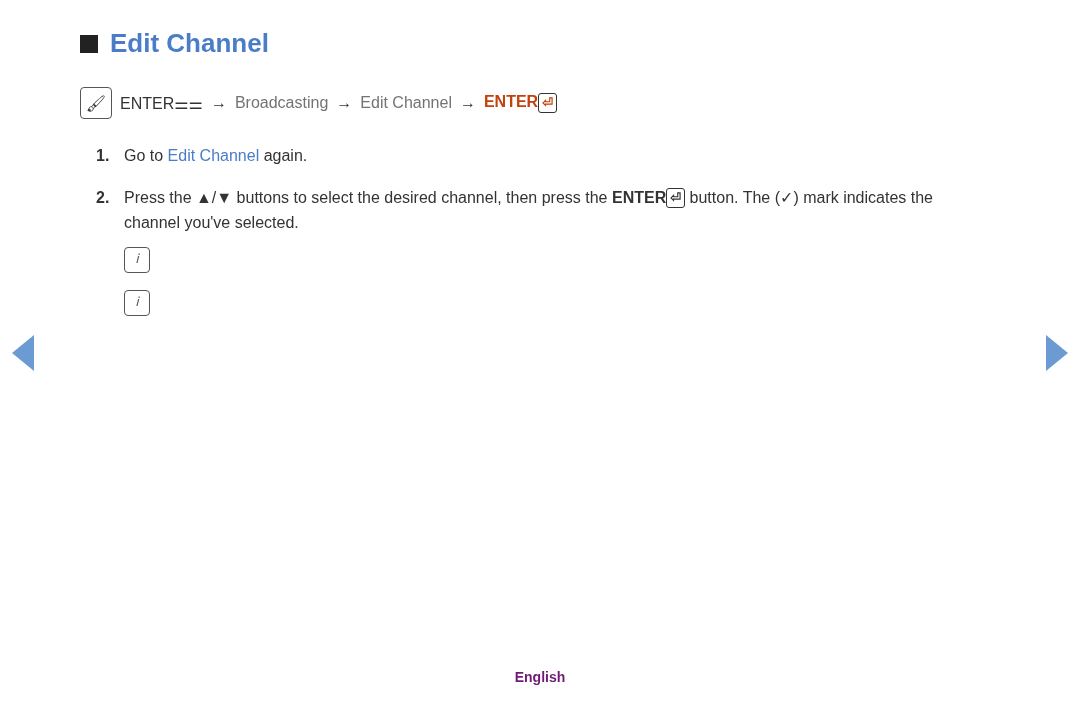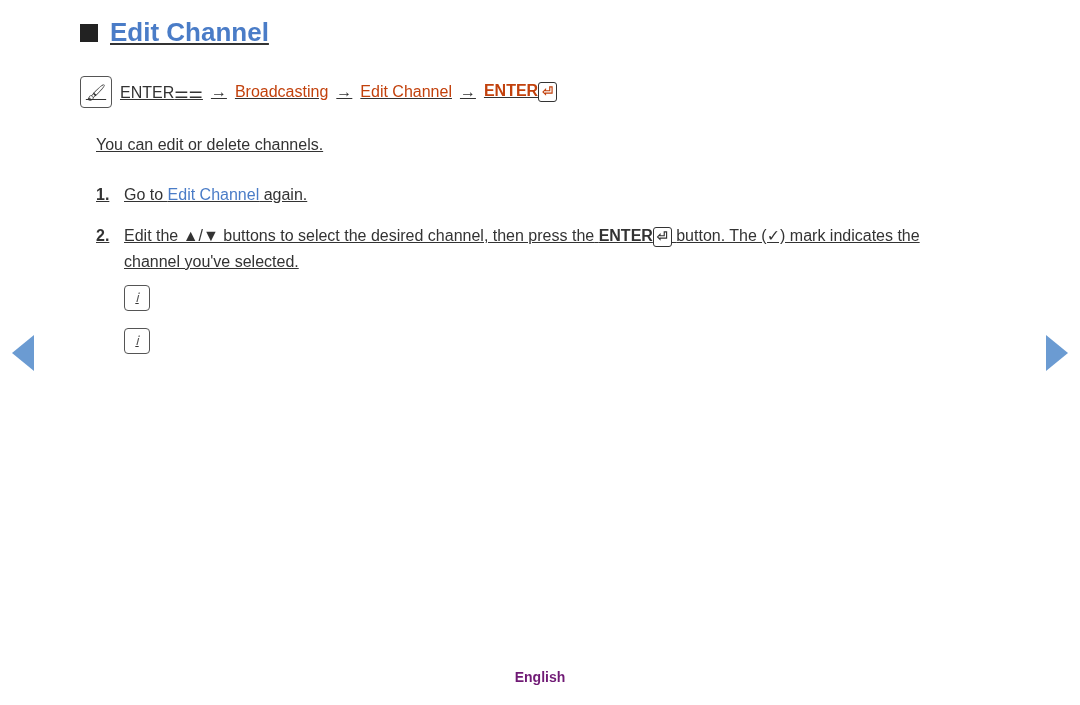--- a/index.html
+++ b/index.html
@@ -13,23 +13,22 @@
       height: 705px;
       background: #ffffff;
       font-family: 'Arial', sans-serif;
       font-size: 16px;
       color: #333333;
       overflow: hidden;
       position: relative;
     }
 
     .page-content {
-      padding: 17px 100px 40px 80px;
+      padding: 28px 100px 40px 80px;
       position: relative;
-      text-decoration: underline;
     }
 
     
     .title-row {
       display: flex;
       align-items: center;
       gap: 12px;
       margin-bottom: 28px;
     }
 
@@ -72,21 +71,21 @@
     .menu-icon .hand-icon {
       font-size: 16px;
     }
 
     .arrow {
       color: #333333;
       font-size: 16px;
     }
 
     .menu-link {
-      color: #c2410c;
+      color: #737373;
       font-weight: 400;
     }
 
     .enter-label {
       font-weight: 700;
       color: #c2410c;
     }
 
     
     .description {
@@ -231,35 +230,34 @@
     <span class="arrow">→</span>
     <span class="menu-link">Broadcasting</span>
     <span class="arrow">→</span>
     <span class="menu-link">Edit Channel</span>
     <span class="arrow">→</span>
     <span class="enter-label">
       <span>ENTER</span><span class="enter-box">⏎</span>
     </span>
   </div>
 
-  <p class="description">You can edit or delete channels.</p>
 
   <ol class="numbered-list">
 
     <li>
       <span class="list-number">1.</span>
       <span class="list-content">
         <span>Go to </span><span class="link">Edit Channel</span><span> again.</span>
       </span>
     </li>
 
     <li>
       <span class="list-number">2.</span>
       <div class="list-content">
-        <span>Edit the ▲/▼ buttons to select the desired channel, then press the</span>
+        <span>Press the ▲/▼ buttons to select the desired channel, then press the</span>
         <span class="bold"> <span>ENTER</span><span class="enter-box">⏎</span></span>
         <span> button. The (✓) mark indicates the channel you've selected.</span>
 
         
         <ul class="note-list">
           <li class="note-item">
             <div class="note-icon">
                 <em>ℹ</em>
               </div>
           </li>

